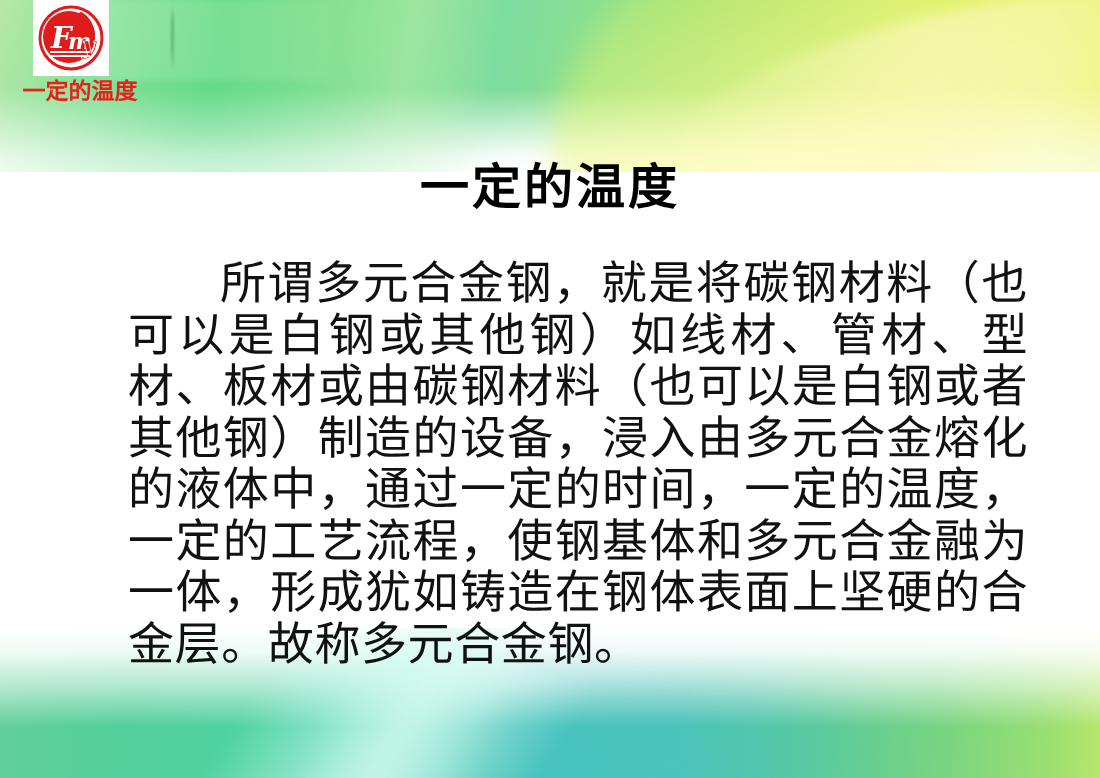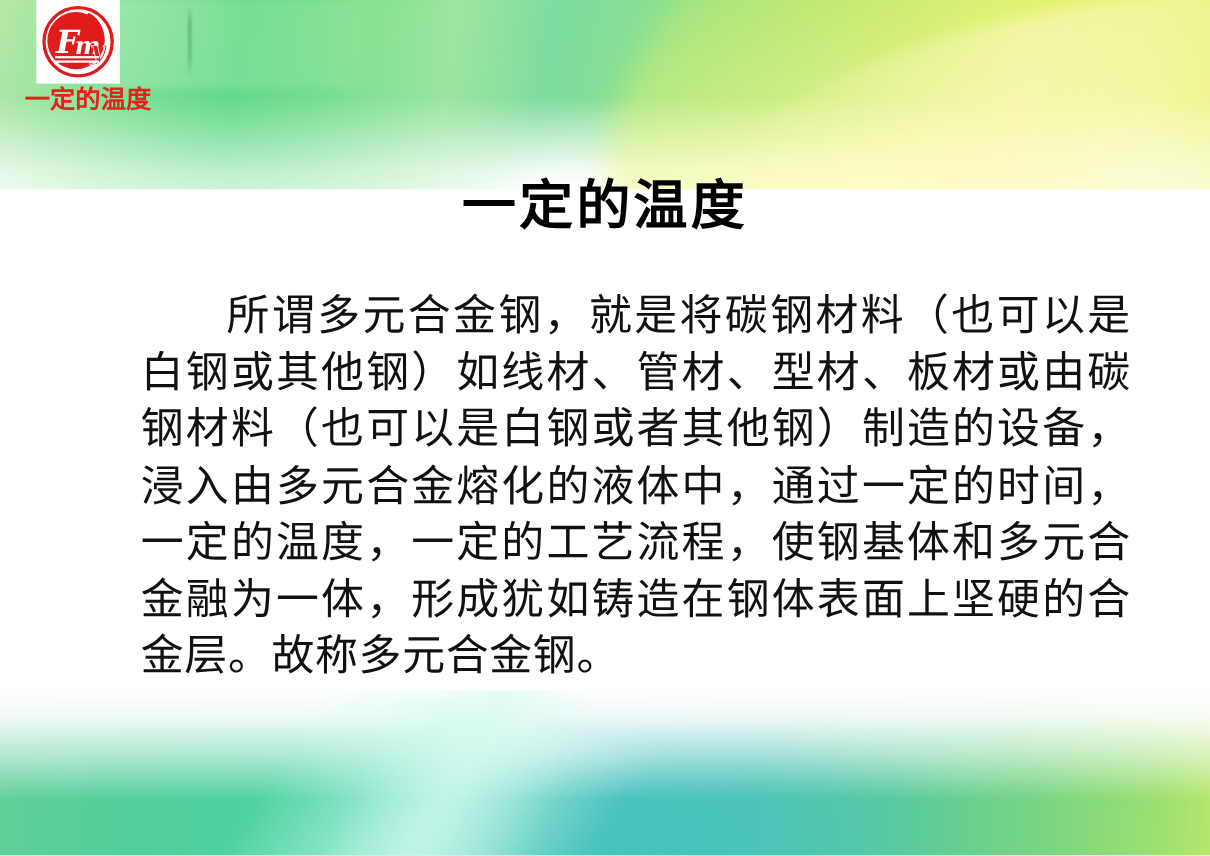--- a/index.html
+++ b/index.html
@@ -240,28 +240,28 @@
     font-weight: 700;
     color: #000000;
     letter-spacing: 3px;
     font-family: "DejaVu Sans", "Liberation Sans", sans-serif;
   }
   .slide-body {
     position: absolute;
     left: 128px;
     top: 262px;
     width: 900px;
-    font-size: 39px;
+    font-size: 46px;
     line-height: 51.5px;
     color: #111111;
     text-align: justify;
     text-align-last: left;
     text-indent: 2em;
     letter-spacing: 0.6px;
-    font-family: Liberation Sans, sans-serif;
+    font-family: Liberation Mono, monospace;
   }
 </style>
 </head>
 <body>
 
 <div class="slide">
 
   <div class="band-top">
     <div class="base"></div>
     <div class="wave3"></div>

